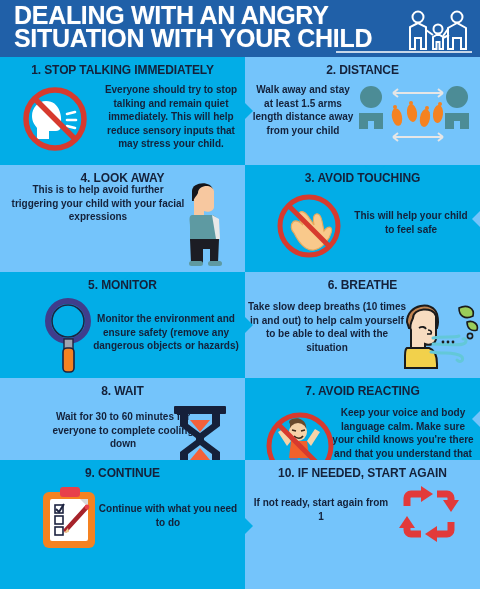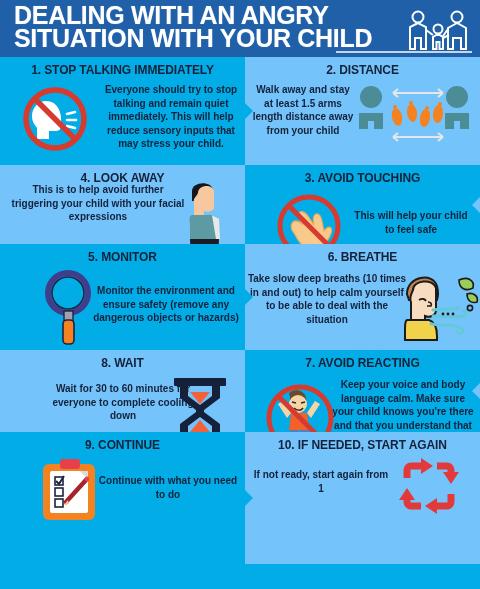--- a/index.html
+++ b/index.html
@@ -26,21 +26,21 @@
     letter-spacing:-0.3px;
     white-space:pre-line;
     text-shadow:0 0 1px rgba(255,255,255,.4);
   }
   .family-icon{position:absolute;right:4px;top:8px;}
 
   
   .grid{position:absolute;left:0;top:57px;width:480px;height:532px;}
   .row{position:relative;width:480px;display:flex;}
   .r1{height:108px;}
-  .r2{height:79px;border-radius:9px;}
+  .r2{height:107px;border-radius:9px;}
   .r3{height:106px;text-decoration:underline;}
   .r4{height:82px;}
   .r5{height:132px;}
 
   .cell{position:relative;box-sizing:border-box;overflow:hidden;}
   .cell.left{width:245px;}
   .cell.right{width:235px;}
   .bg-cyan{background:#02ADE7;}
   .bg-lblue{background:#74C4FB;}
 

